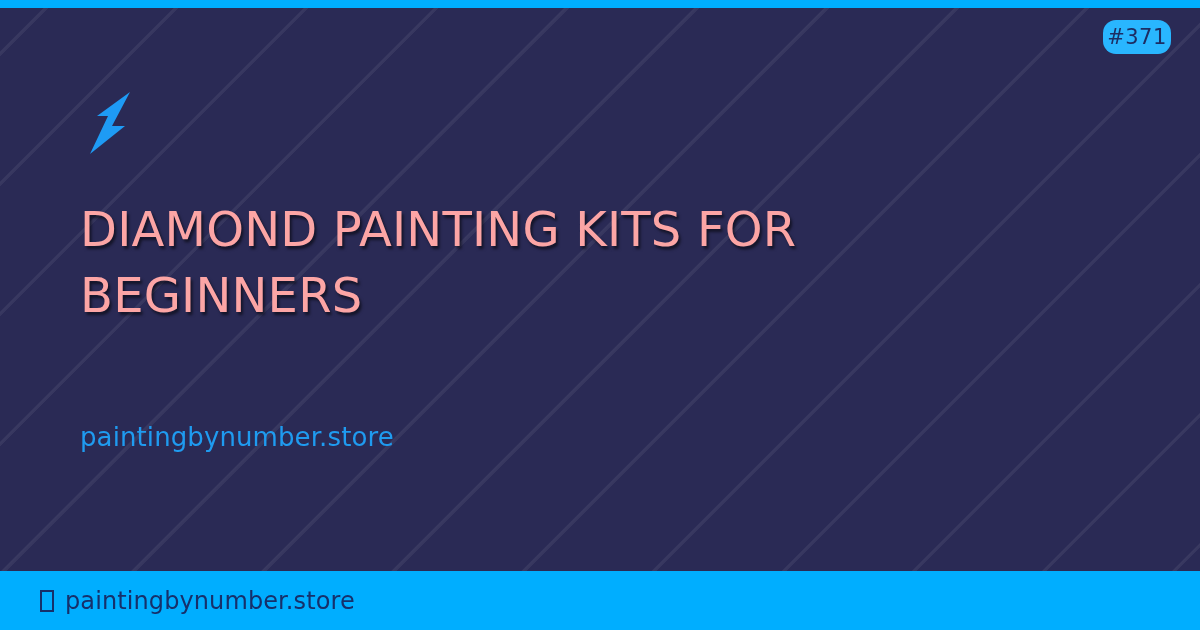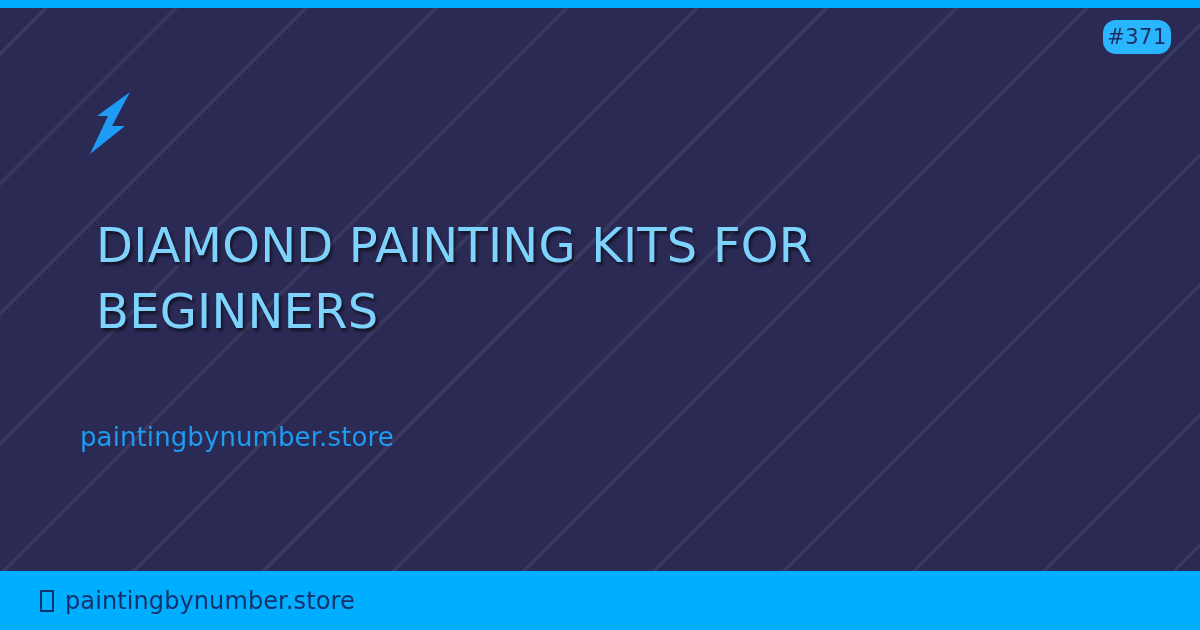--- a/index.html
+++ b/index.html
@@ -75,22 +75,22 @@
     width: 52px;
     height: 66px;
   }
 
   
   .headline {
     position: absolute;
     left: 80px;
     top: 196px;
     width: 840px;
-    margin: 16px;
-    color: #7dd3fc;
+    margin: 0;
+    color: #fca5a5;
     font-size: 48px;
     font-weight: 400;
     line-height: 66px;
     letter-spacing: 0.2px;
     text-shadow: 2px 3px 3px rgba(0,0,0,0.55);
   }
 
   
   .domain {
     position: absolute;

